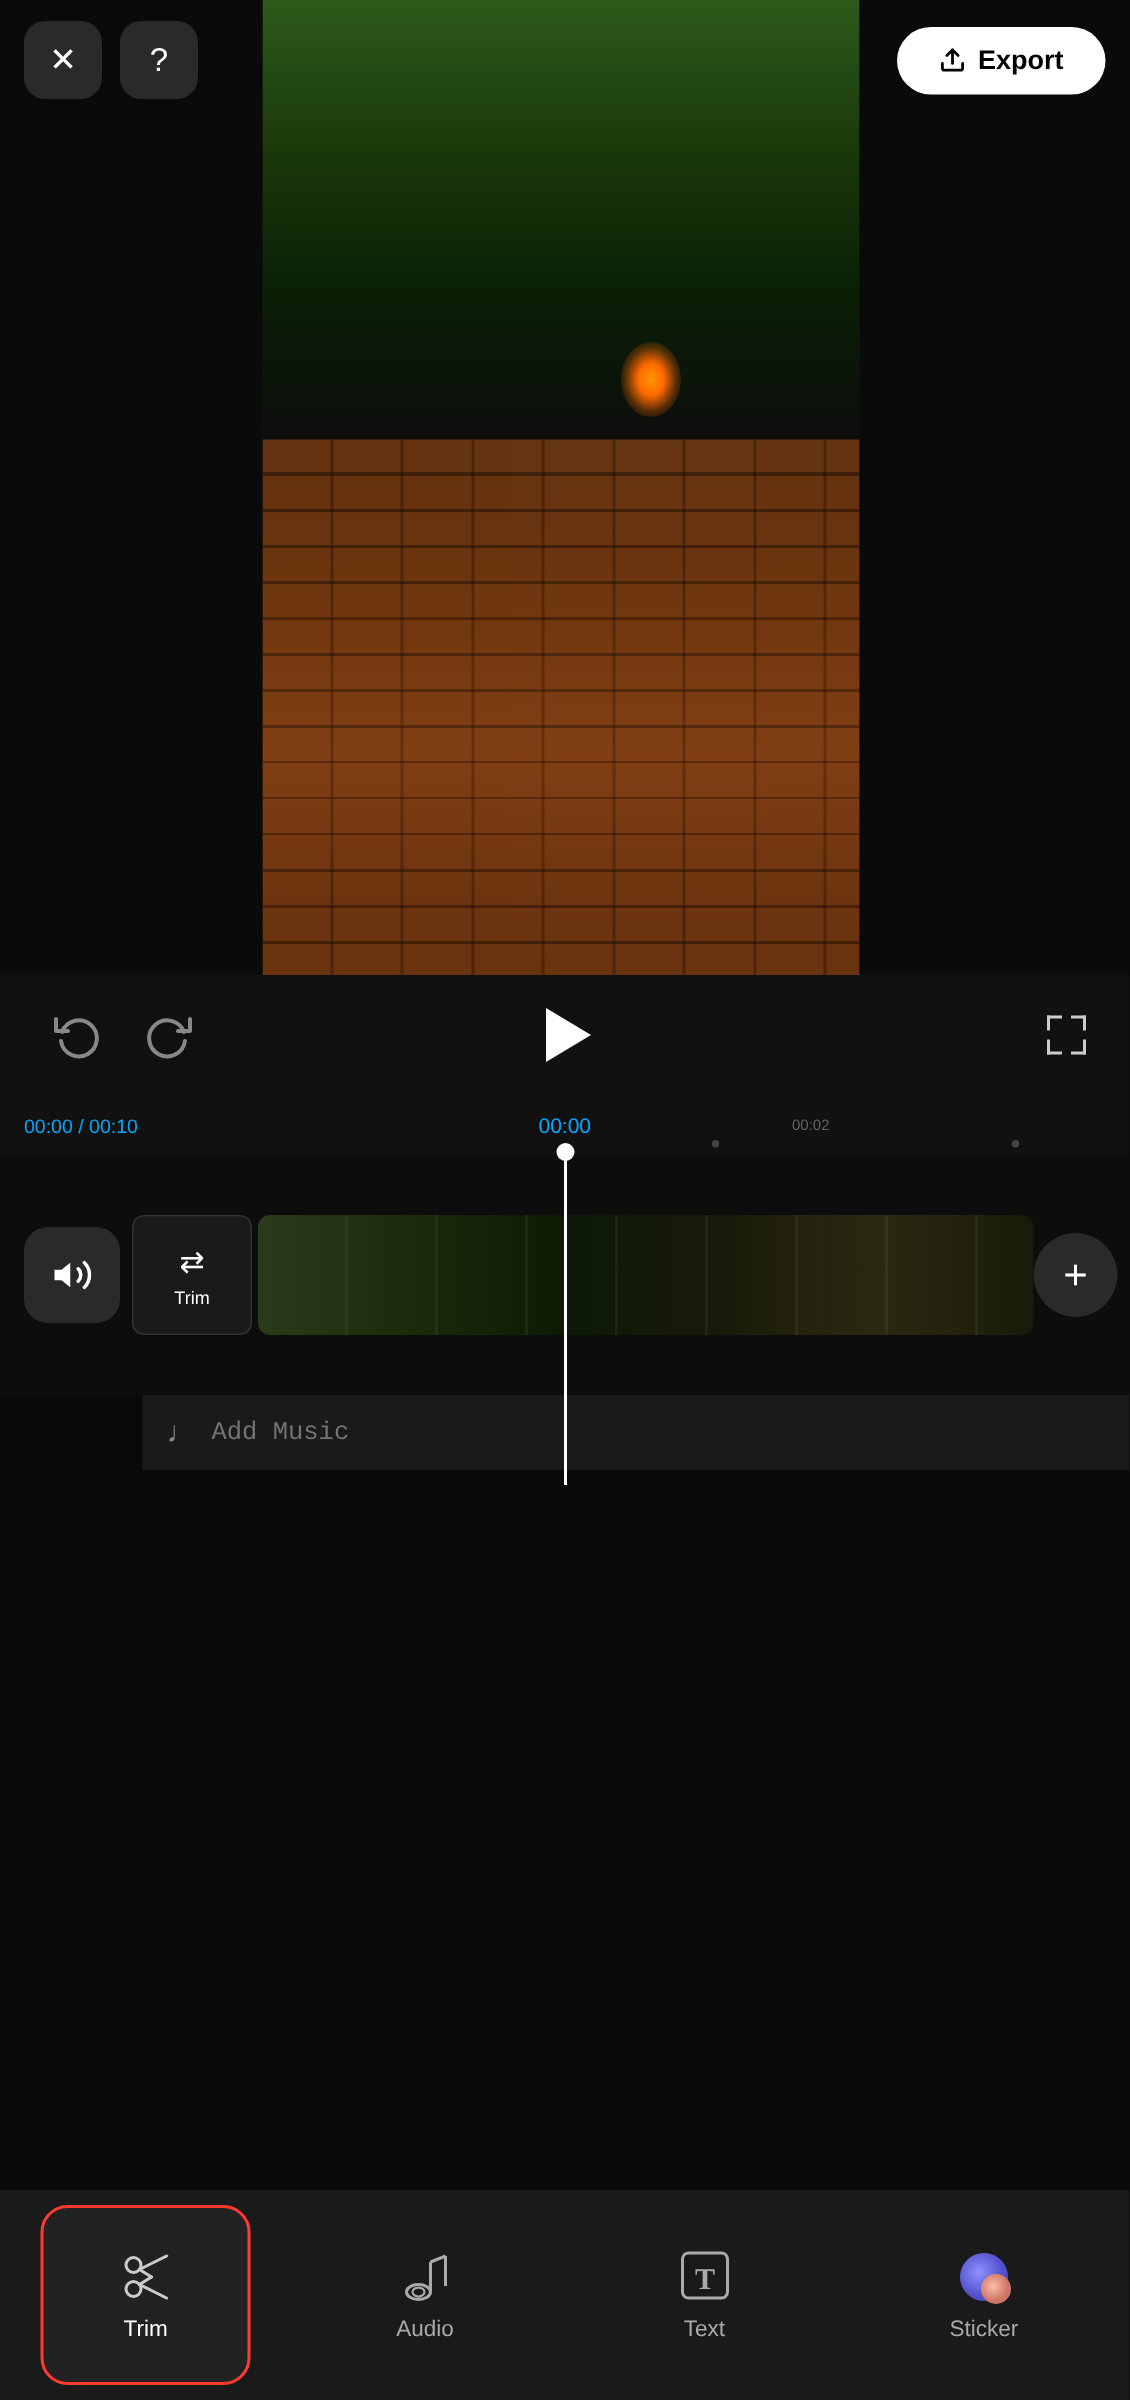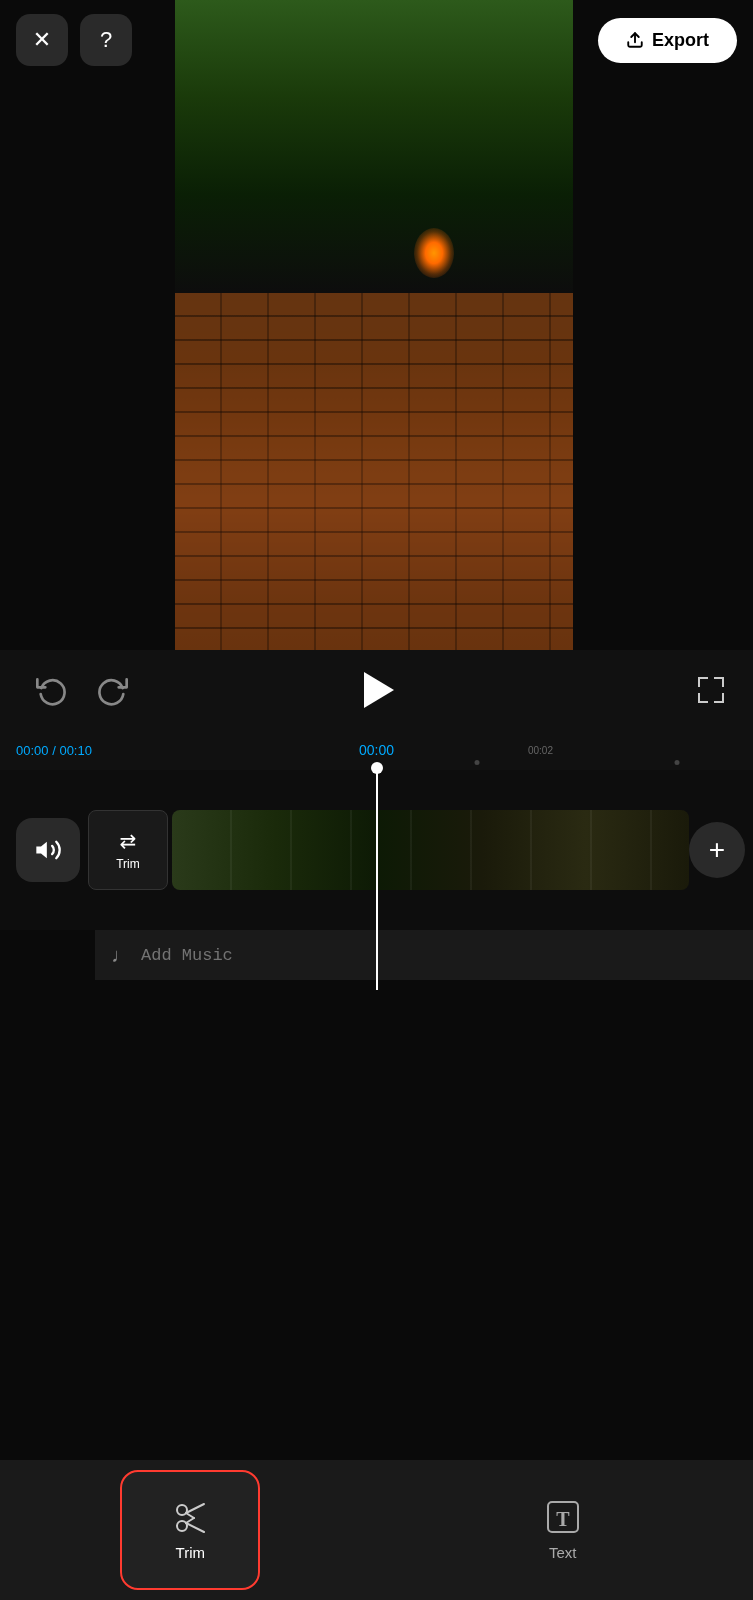--- a/index.html
+++ b/index.html
@@ -542,26 +542,57 @@
         <circle cx="10" cy="26" r="5" stroke="#ccc" stroke-width="2" fill="none"></circle>
         <line x1="14" y1="13" x2="32" y2="4" stroke="#ccc" stroke-width="2" stroke-linecap="round"></line>
         <line x1="14" y1="23" x2="32" y2="32" stroke="#ccc" stroke-width="2" stroke-linecap="round"></line>
         <line x1="14" y1="13" x2="22" y2="18" stroke="#ccc" stroke-width="2" stroke-linecap="round"></line>
         <line x1="14" y1="23" x2="22" y2="18" stroke="#ccc" stroke-width="2" stroke-linecap="round"></line>
       </svg>
     </div>
     <span class="tool-label">Trim</span>
   </div>
 
+  <div class="tool-item">
+    <div class="svg-icon">
+      <svg width="32" height="36" viewBox="0 0 32 36" fill="none">
+        <ellipse cx="12" cy="28" rx="8" ry="5" stroke="#aaa" stroke-width="2" fill="none"></ellipse>
+        <ellipse cx="12" cy="28" rx="4" ry="3" stroke="#aaa" stroke-width="1.5" fill="none"></ellipse>
+        <line x1="20" y1="28" x2="20" y2="8" stroke="#aaa" stroke-width="2"></line>
+        <line x1="20" y1="8" x2="30" y2="4" stroke="#aaa" stroke-width="2"></line>
+        <line x1="30" y1="4" x2="30" y2="24" stroke="#aaa" stroke-width="2"></line>
+      </svg>
+    </div>
+    <span class="tool-label">Audio</span>
+  </div>
 
   <div class="tool-item">
     <div class="svg-icon">
       <svg width="34" height="36" viewBox="0 0 34 36" fill="none">
         <rect x="2" y="2" width="30" height="30" rx="4" stroke="#aaa" stroke-width="2" fill="none"></rect>
         <text x="17" y="26" font-size="20" font-weight="700" font-family="serif" text-anchor="middle" fill="#aaa">T</text>
       </svg>
     </div>
     <span class="tool-label">Text</span>
   </div>
 
+  <div class="tool-item">
+    <div class="svg-icon">
+      <svg width="36" height="36" viewBox="0 0 36 36">
+        <defs>
+          <radialGradient id="sg1" cx="40%" cy="40%">
+            <stop offset="0%" stop-color="#9090ff"></stop>
+            <stop offset="100%" stop-color="#5050cc"></stop>
+          </radialGradient>
+          <radialGradient id="sg2" cx="40%" cy="40%">
+            <stop offset="0%" stop-color="#ffbbaa"></stop>
+            <stop offset="100%" stop-color="#cc7766"></stop>
+          </radialGradient>
+        </defs>
+        <circle cx="18" cy="18" r="16" fill="url(#sg1)"></circle>
+        <circle cx="26" cy="26" r="10" fill="url(#sg2)"></circle>
+      </svg>
+    </div>
+    <span class="tool-label">Sticker</span>
+  </div>
 
 
 </div>
 
 </body></html>

